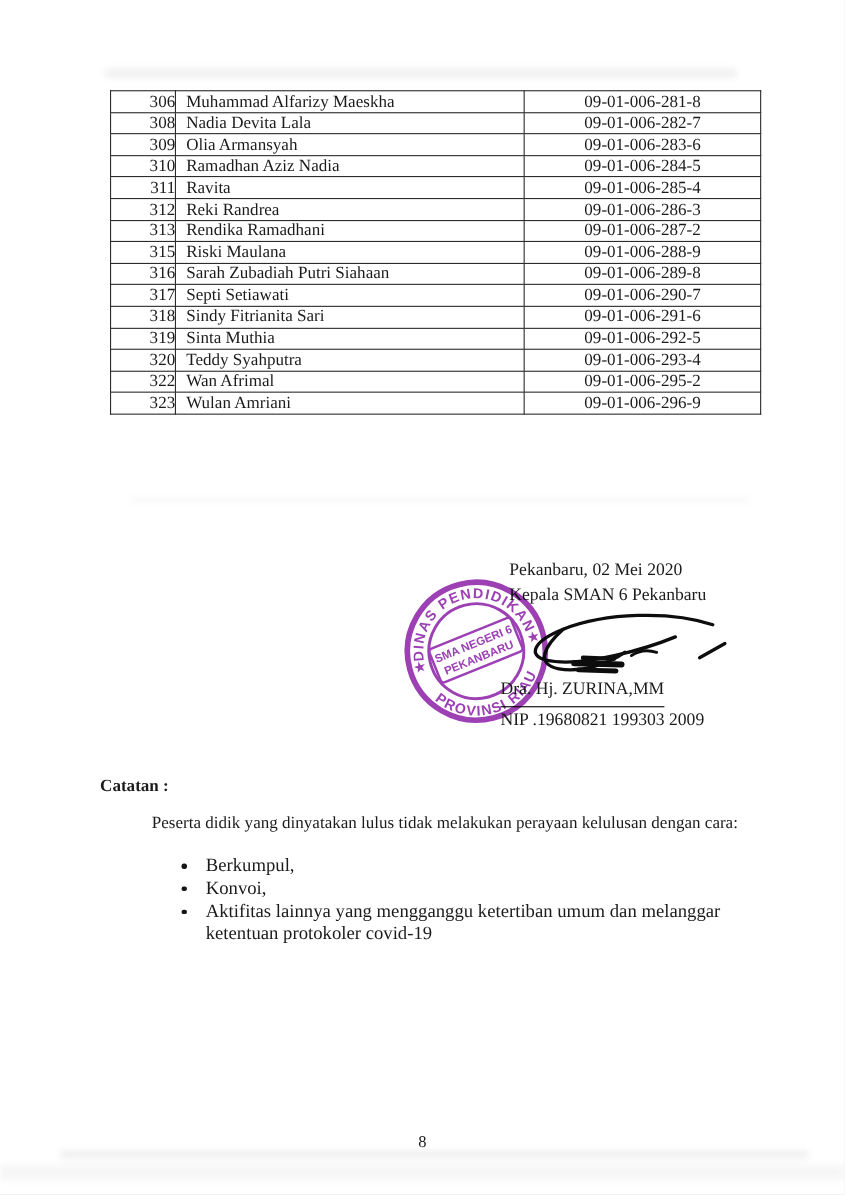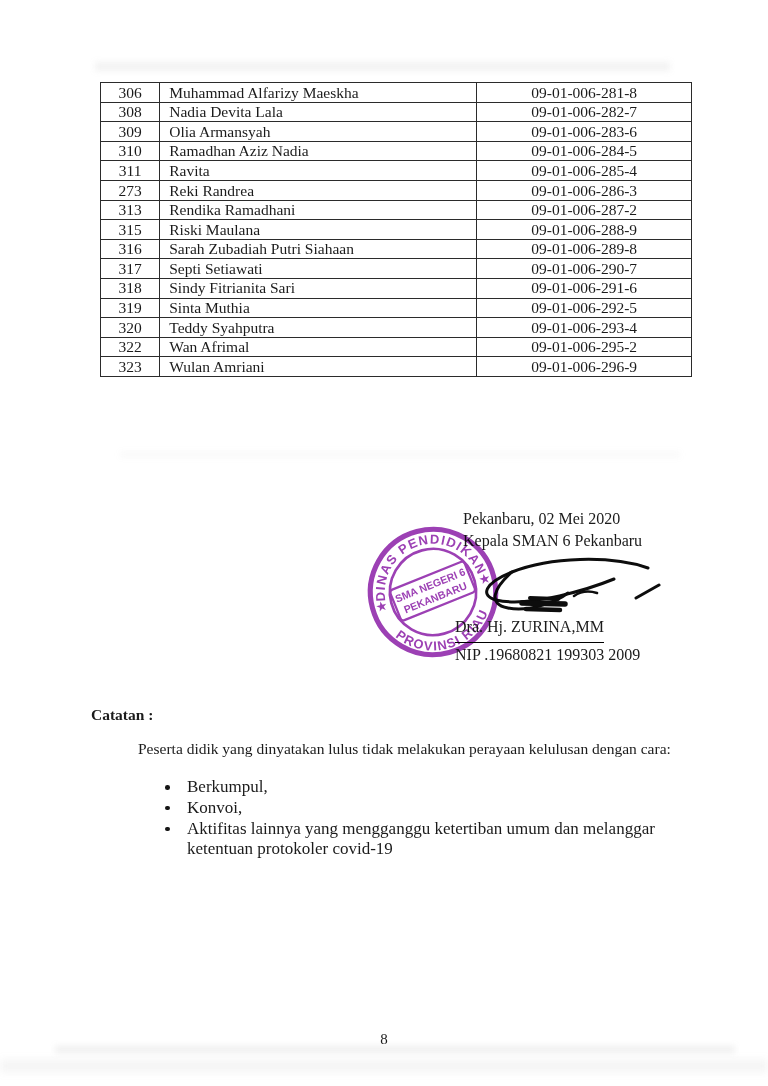--- a/index.html
+++ b/index.html
@@ -18,21 +18,21 @@
     border-collapse:collapse;
     font-size:15.5px;line-height:1;
   }
   .roster td{
     border:1px solid #2b2b2b;
     height:18.6px;
     padding:0;
     vertical-align:middle;
     white-space:nowrap;
   }
-  .roster td.c-no{width:60px;text-align:center;}
+  .roster td.c-no{width:60px;text-align:right;}
   .roster td.c-name{width:313px;text-align:left;padding-left:9px;}
   .roster td.c-id{width:219px;text-align:center;}
   
   .sig-head{
     position:absolute;left:463px;top:508px;
     font-size:16px;line-height:22px;
   }
   .sig-name-block{
     position:absolute;left:455px;top:615px;
     font-size:16px;line-height:23px;
@@ -126,21 +126,21 @@
         <td class="c-no">310</td>
         <td class="c-name">Ramadhan Aziz Nadia</td>
         <td class="c-id">09-01-006-284-5</td>
       </tr>
         <tr>
         <td class="c-no">311</td>
         <td class="c-name">Ravita</td>
         <td class="c-id">09-01-006-285-4</td>
       </tr>
         <tr>
-        <td class="c-no">273</td>
+        <td class="c-no">312</td>
         <td class="c-name">Reki Randrea</td>
         <td class="c-id">09-01-006-286-3</td>
       </tr>
         <tr>
         <td class="c-no">313</td>
         <td class="c-name">Rendika Ramadhani</td>
         <td class="c-id">09-01-006-287-2</td>
       </tr>
         <tr>
         <td class="c-no">315</td>

